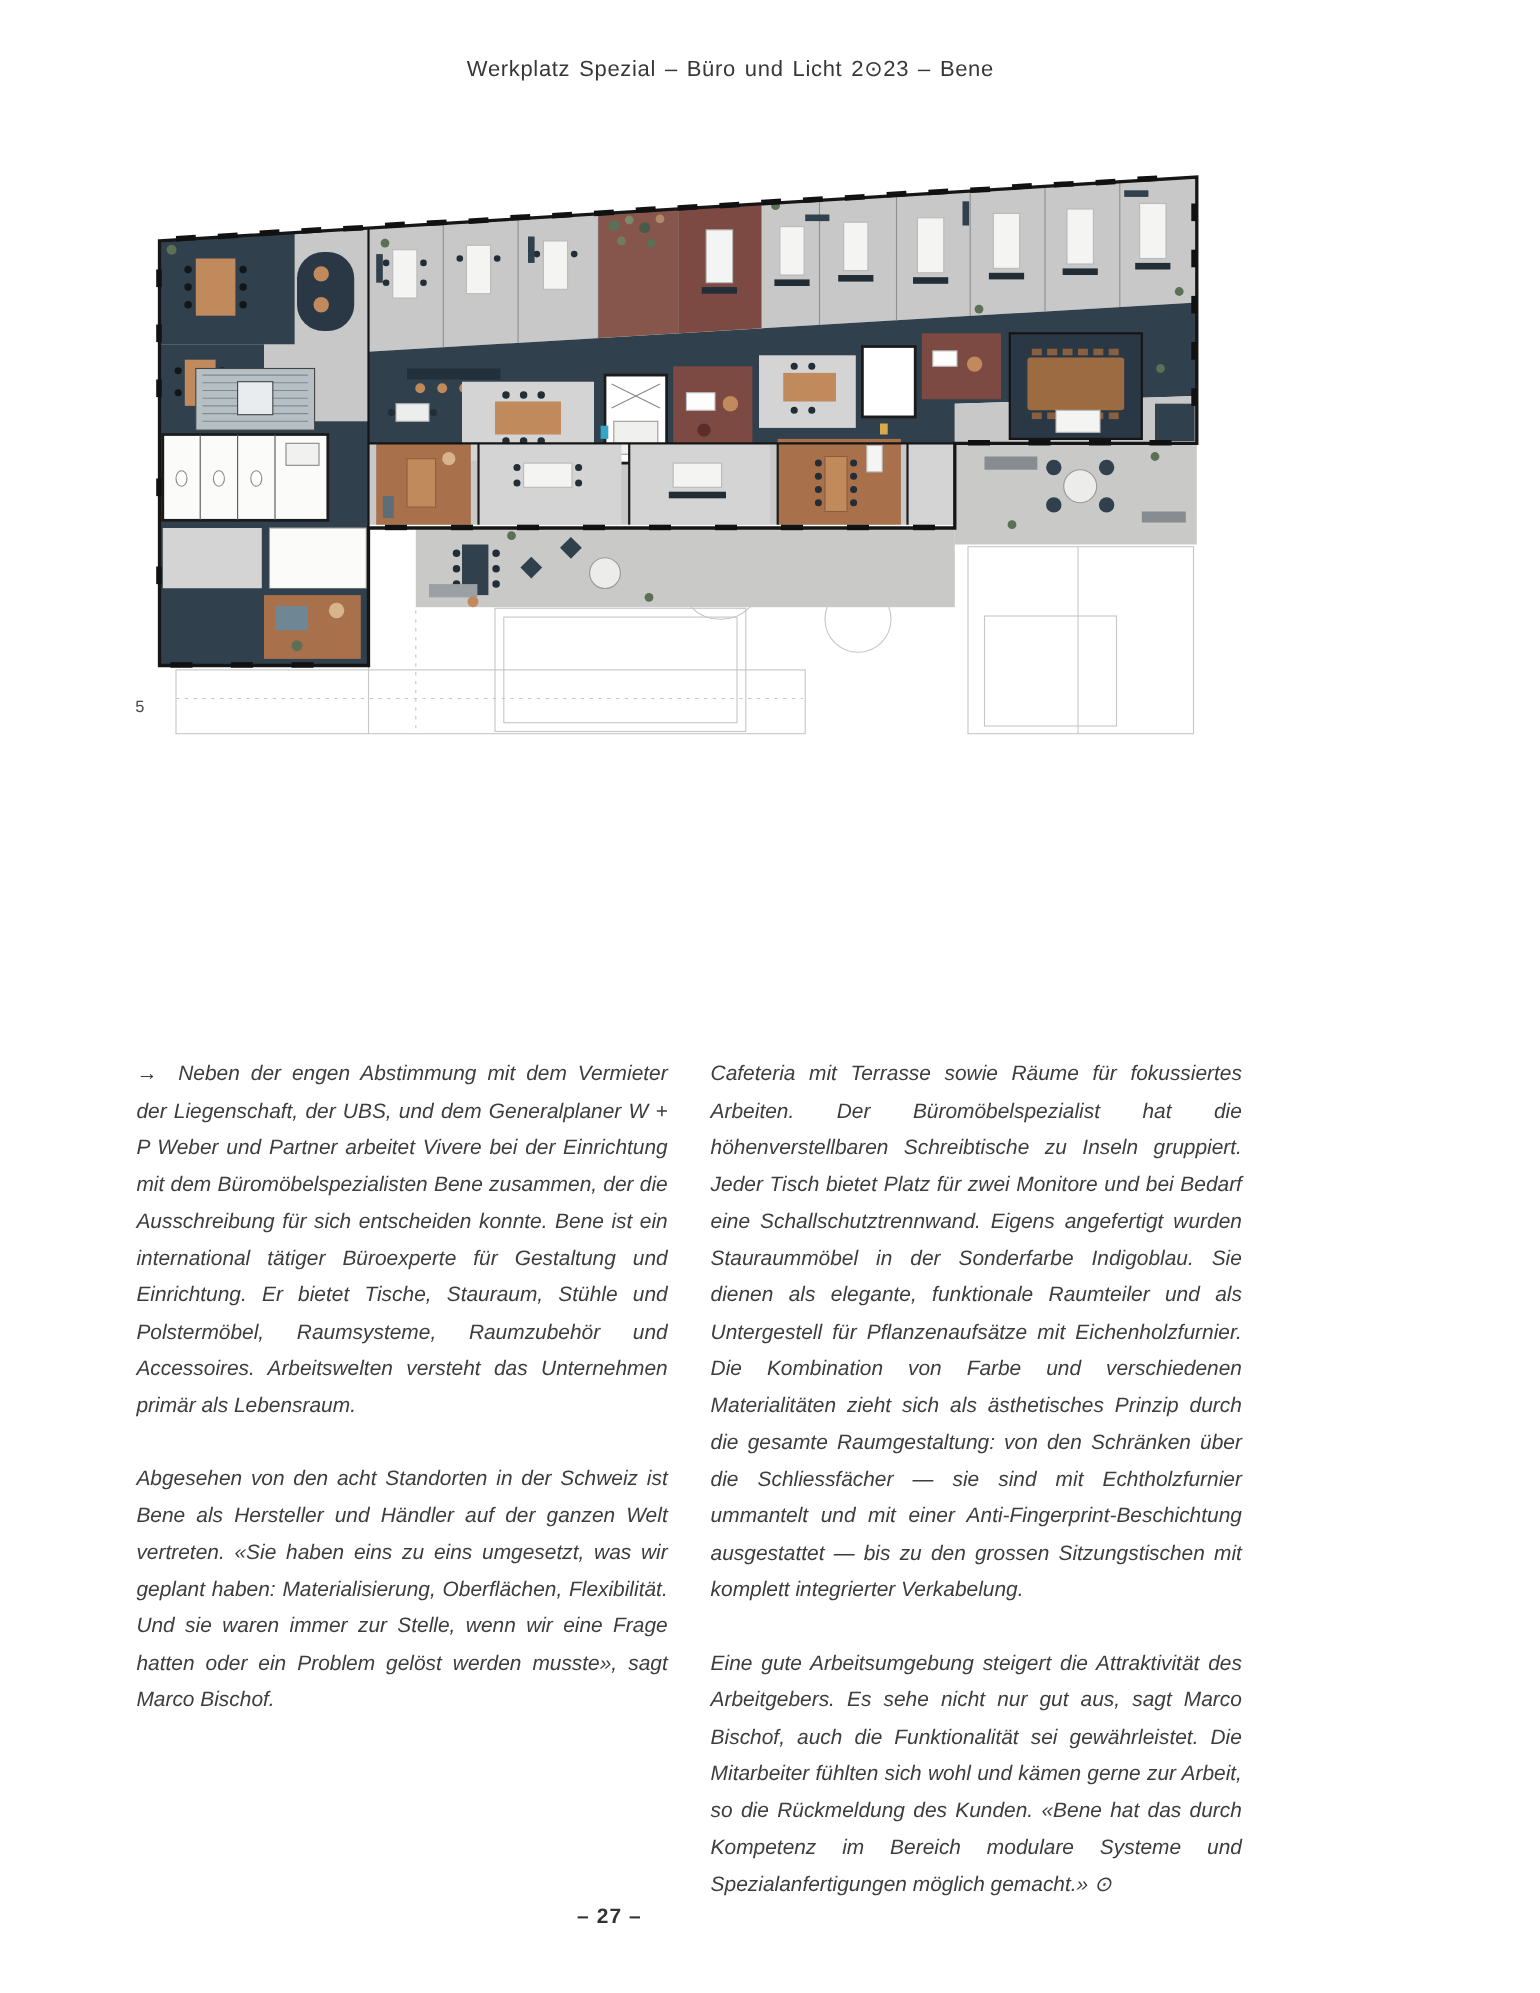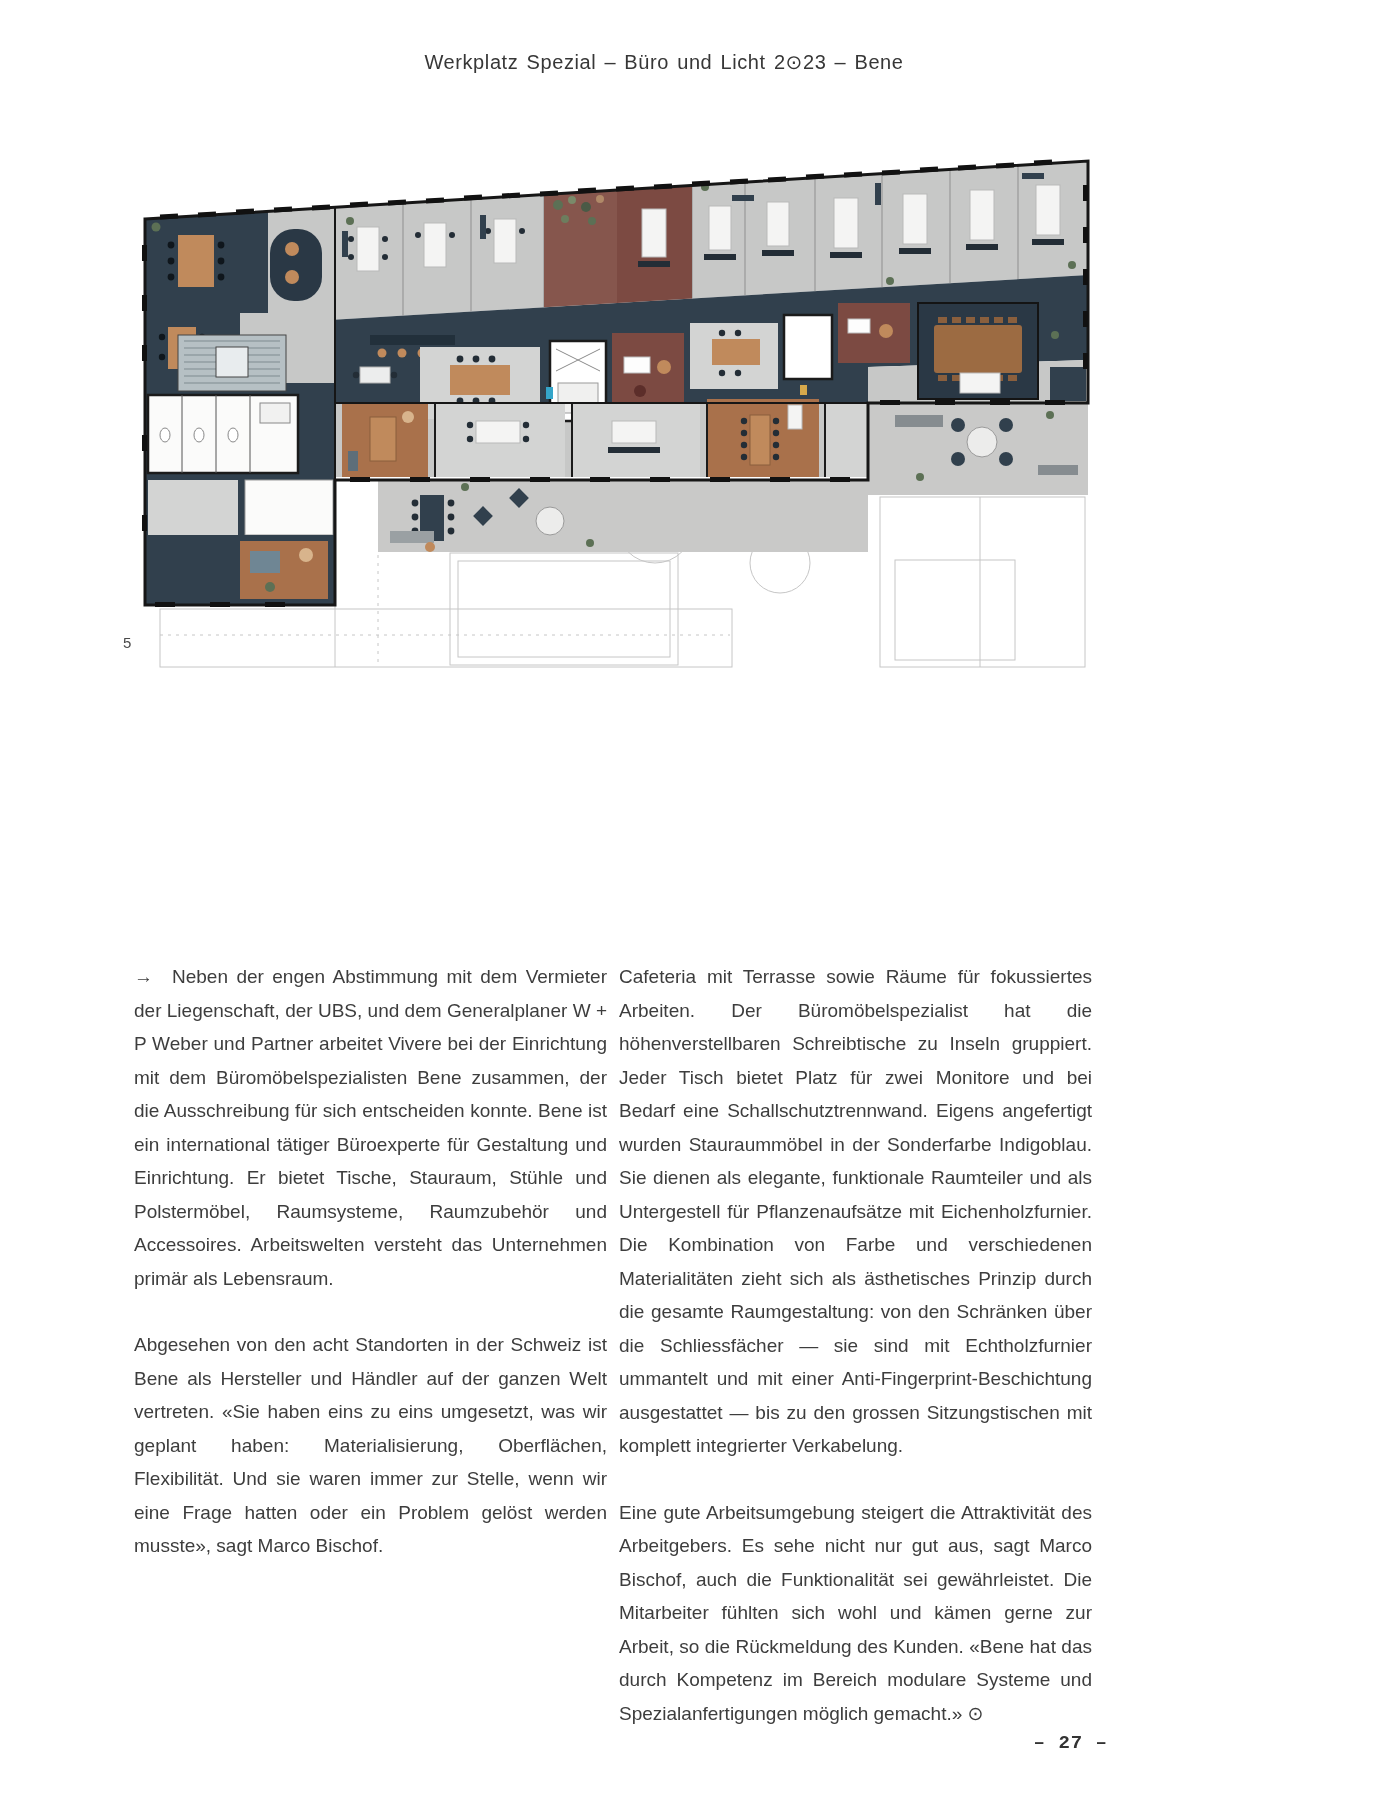--- a/index.html
+++ b/index.html
@@ -12,26 +12,26 @@
     font-size:20px;letter-spacing:.6px;color:#373737;word-spacing:2px;
   }
   .plan-wrap{position:absolute;left:120px;top:135px;width:980px;height:535px;}
   .fig-label{
     position:absolute;left:123px;top:634px;font-size:15px;color:#4a4a4a;
   }
   .col{
     position:absolute;top:960px;width:487px;font-size:19px;line-height:33.5px;
     text-align:justify;color:#3d3d3d;
   }
-  .col p{margin:0 0 33px 14px;}
+  .col p{margin:0 0 33px 4px;font-style:italic;}
   .col-left{left:120px;}
-  .col-right{left:605px;}
+  .col-right{left:642px;}
   .page-num{
-    position:absolute;top:1732px;left:0;width:1108px;text-align:right;
-    font-size:19px;font-weight:700;letter-spacing:1px;color:#333;font-family:Liberation Mono, monospace;
+    position:absolute;top:1732px;left:0;width:1108px;text-align:center;
+    font-size:19px;font-weight:700;letter-spacing:1px;color:#333;
   }
 </style>
 </head>
 <body>
 
 <div class="header">Werkplatz Spezial  –  Büro und Licht 2⊙23  –  Bene</div>
 
 <div class="plan-wrap">
 <svg width="980" height="535" viewBox="0 0 980 535" xmlns="http://www.w3.org/2000/svg">
 

